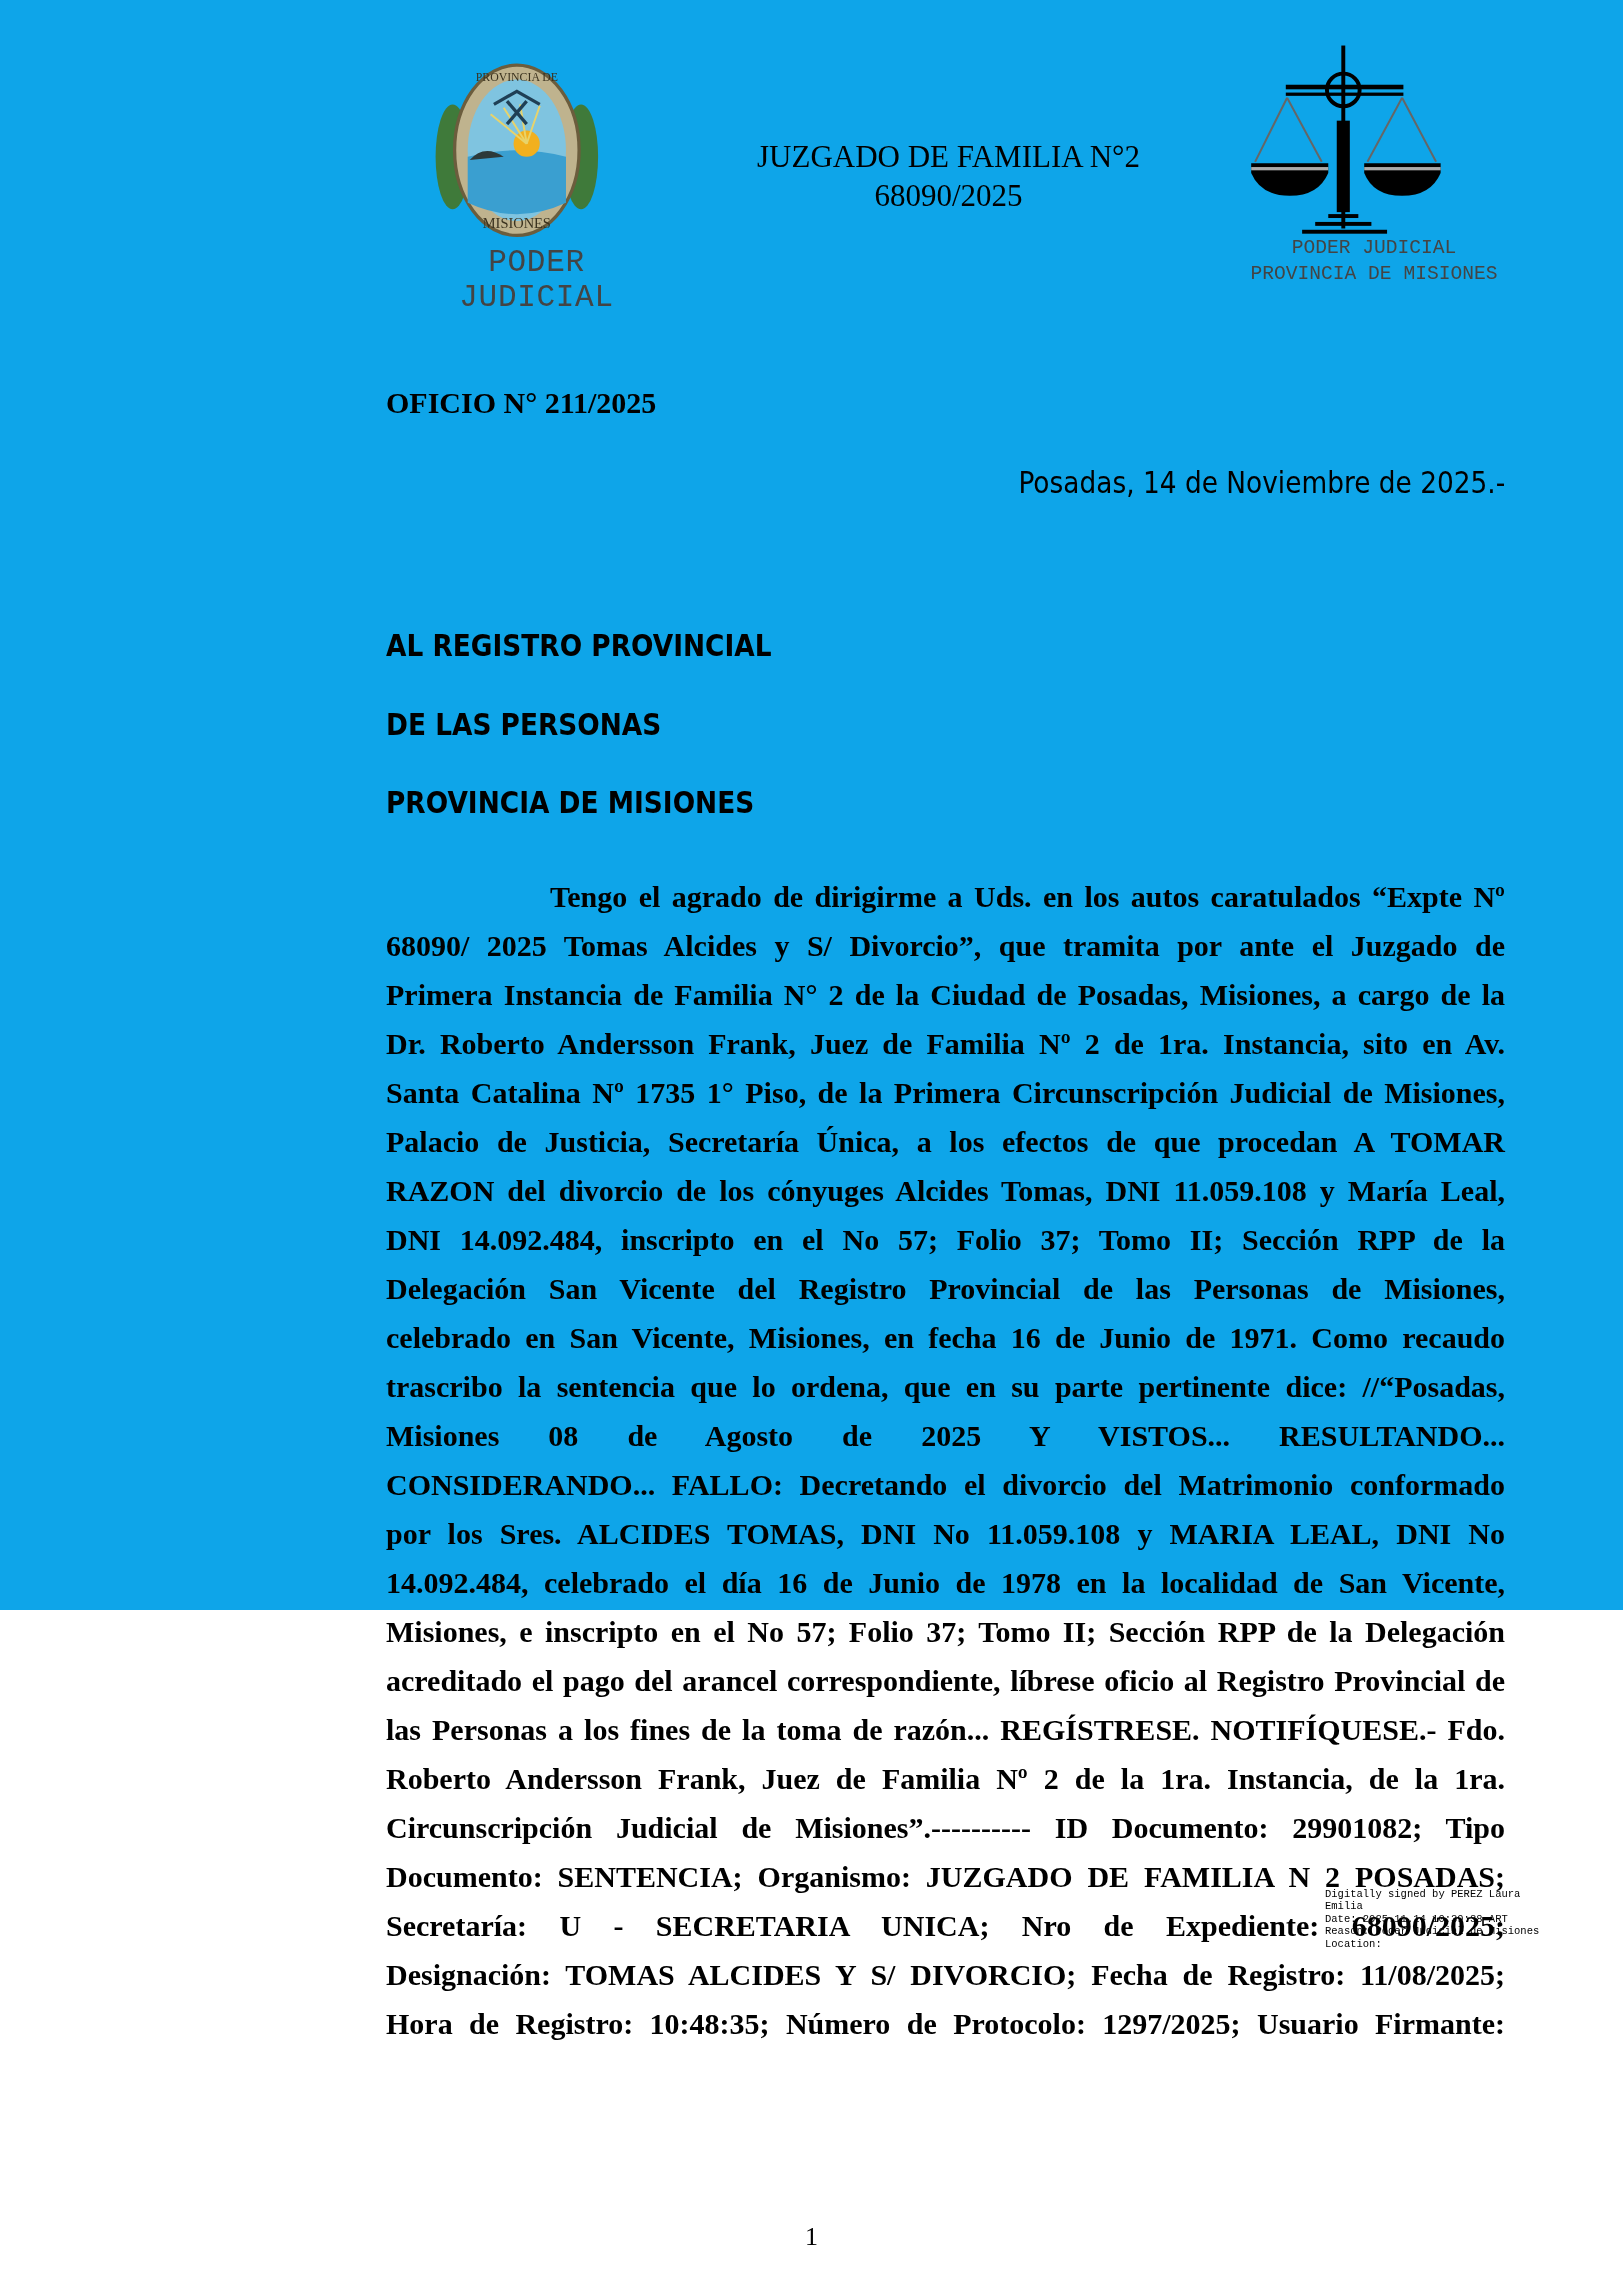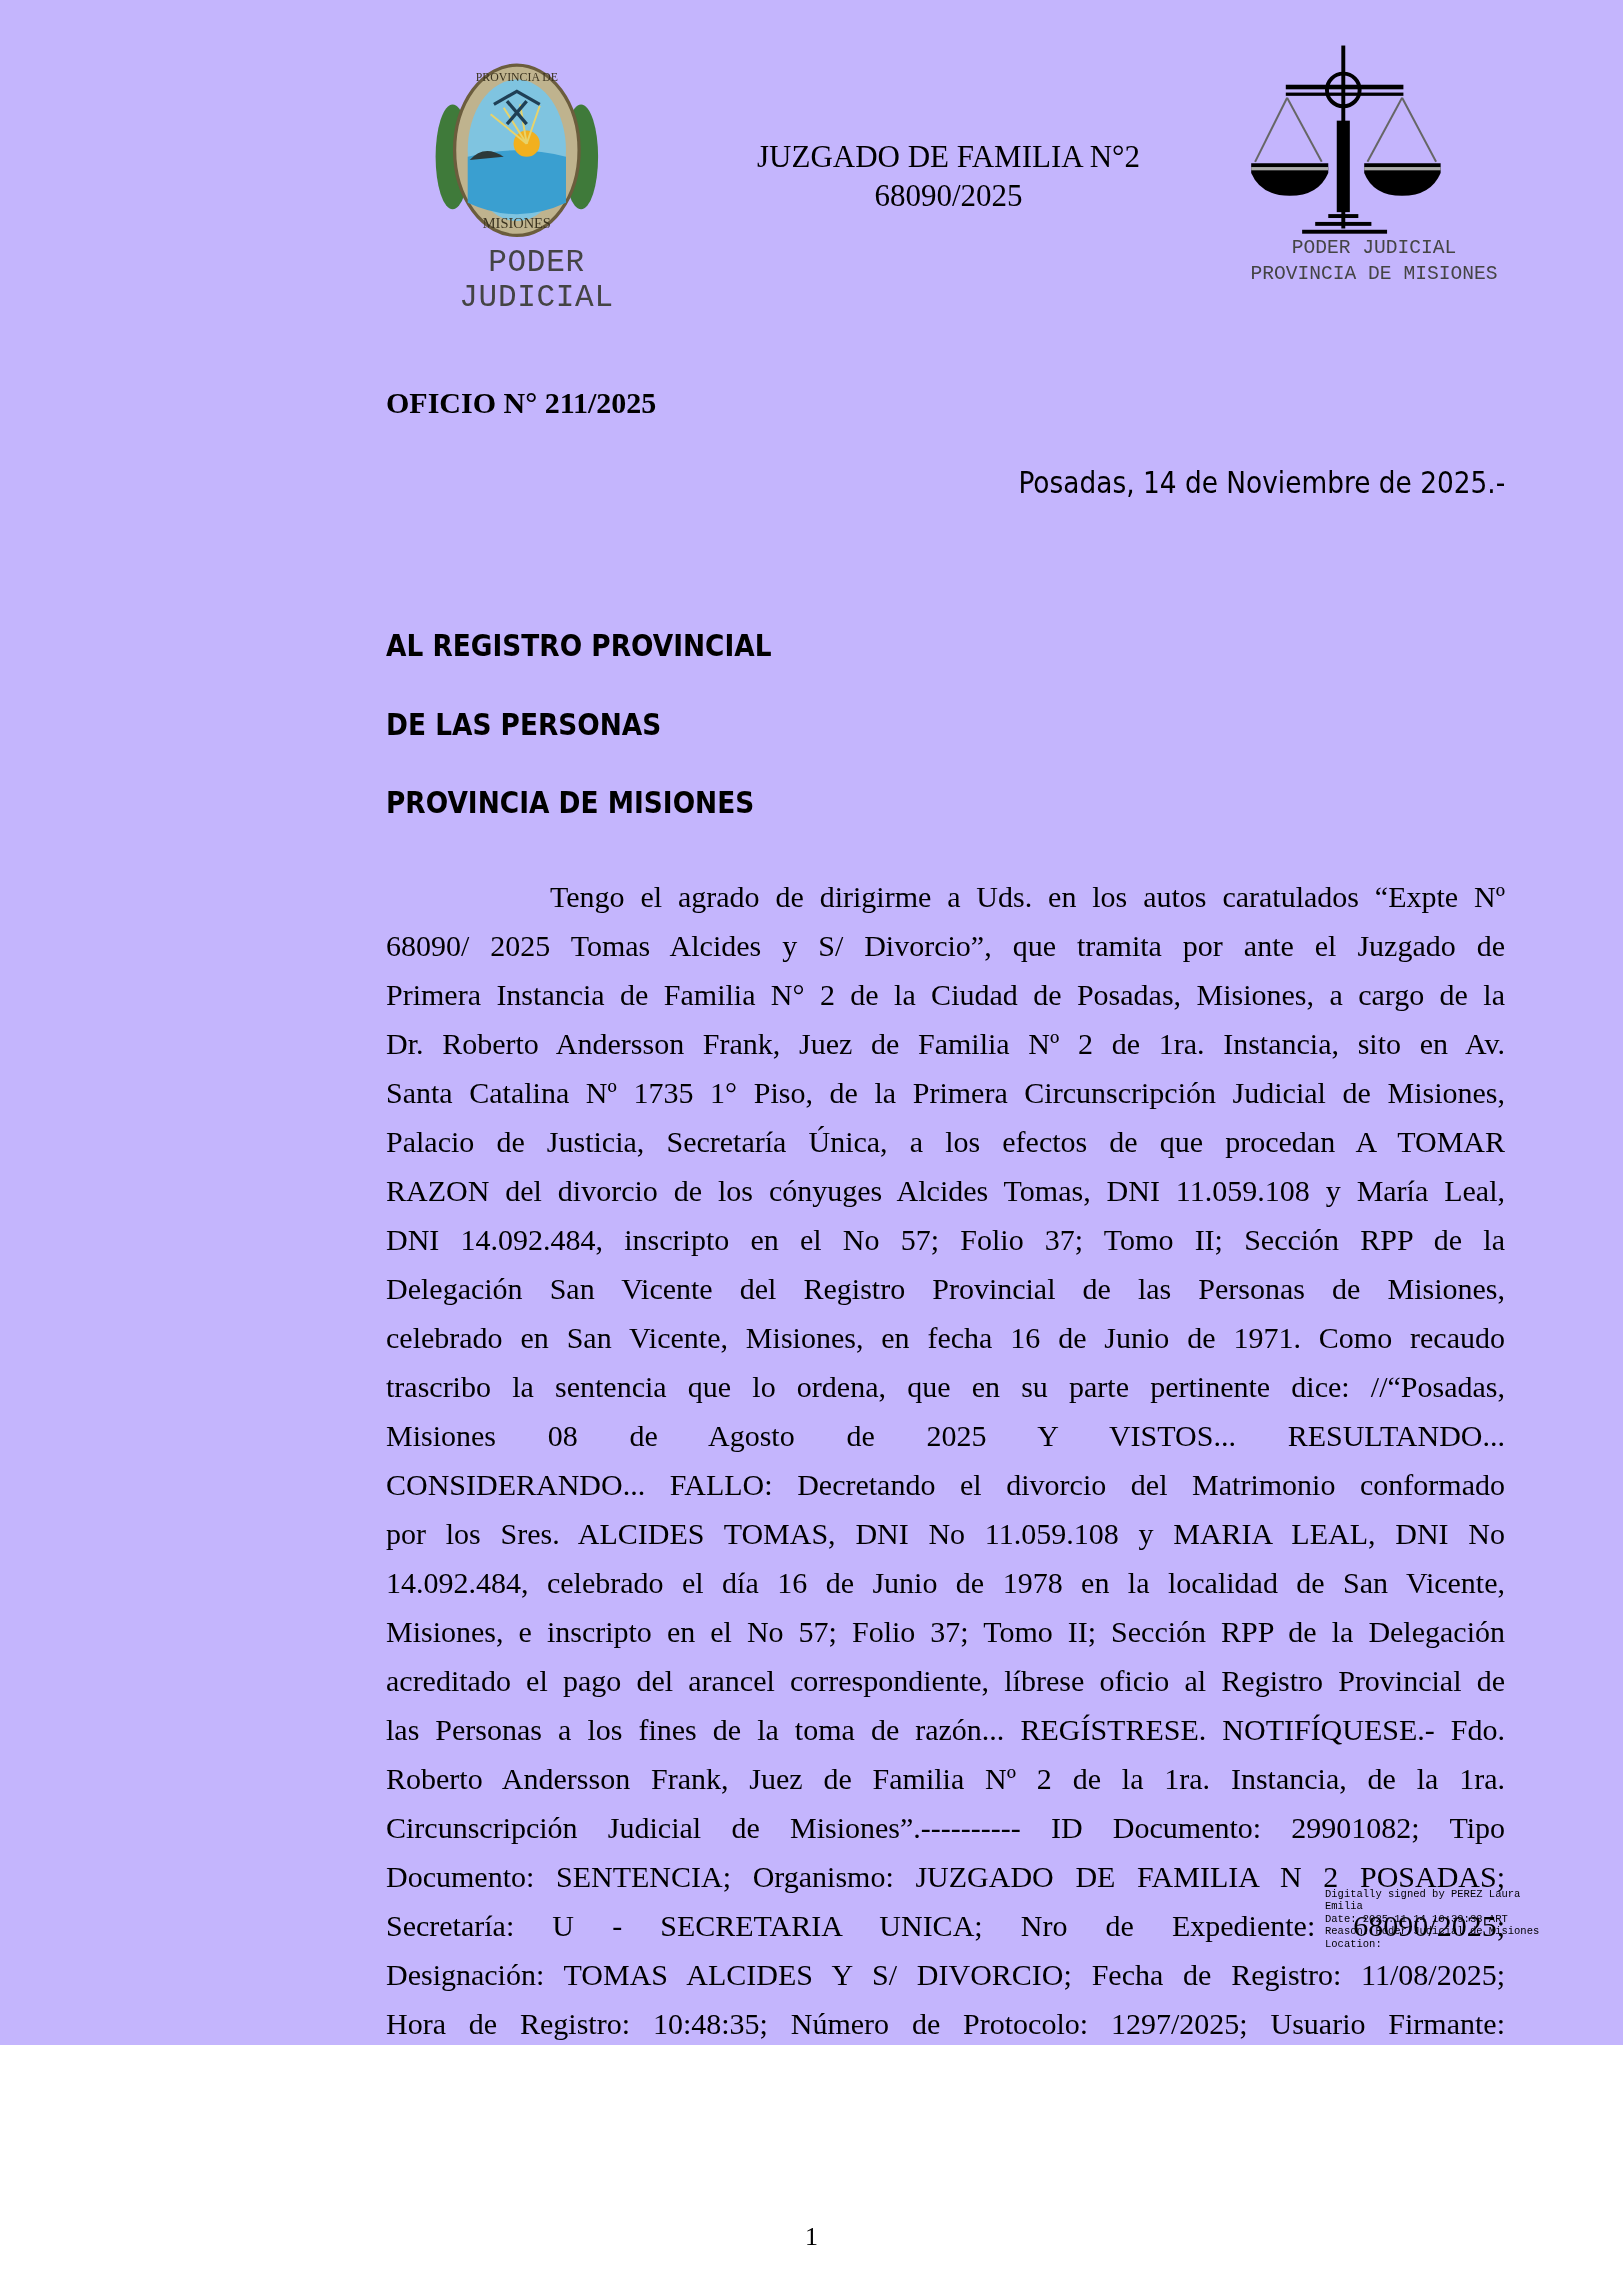--- a/index.html
+++ b/index.html
@@ -1,33 +1,33 @@
 <!DOCTYPE html>
 <html style="font-size:10.5px"><head>
 <meta charset="utf-8">
 <style>
   html, body { margin: 0; padding: 0; background: #ffffff; }
   body { width: 1623px; height: 2295px; position: relative; overflow: hidden; color: #000; }
-  .page { position: absolute; left: 0; top: 0; width: 1623px; height: 2045px; background: #c4b5fd; }
+  .page { position: absolute; left: 0; top: 0; width: 1623px; height: 1610px; background: #0ea5e9; }
 
   
   .logo-left { position: absolute; left: 412px; top: 52px; width: 249px; height: 236px; }
   .logo-right { position: absolute; left: 1230px; top: 39px; width: 288px; height: 249px; }
   .header-title { position: absolute; left: 654px; top: 137px; width: 589px; text-align: center;
     font-family: "Liberation Serif", serif; font-weight: normal; font-size: 31px; line-height: 39px; }
   .logo-caption { font-family: Liberation Mono, monospace; color: #444; text-align: center; position: absolute; left: 0; width: 100%; }
 
   .oficio { position: absolute; left: 386px; top: 386px; font-family: "Liberation Serif", serif; font-weight: bold; font-size: 30px; }
   .fecha { position: absolute; right: 118px; top: 465px; font-family: "DejaVu Sans", sans-serif; font-size: 30px; transform: scaleX(0.88); transform-origin: right center; }
   .addressee { position: absolute; left: 386px; font-family: "DejaVu Sans", sans-serif; font-weight: bold; font-size: 30px; transform: scaleX(0.88); transform-origin: left center; white-space: nowrap; }
 
   .body-text { position: absolute; left: 386px; top: 872px; width: 1119px; font-family: "Liberation Serif", serif; font-size: 30px; }
   .line { height: 49px; line-height: 49px; text-align: justify; text-align-last: justify; white-space: nowrap; overflow: visible; }
   .line.indent { padding-left: 164px; }
-  .line span { display: block; text-align: justify; text-align-last: justify; white-space: normal; }
+  .line span { display: block; text-align: justify; text-align-last: justify; white-space: normal; font-weight: bold; }
 
   .signature { position: absolute; left: 1325px; top: 1888px; font-family: Liberation Mono, monospace; font-size: 10.5px; line-height: 12.4px; color: #000; white-space: pre; }
   .page-number { position: absolute; left: 0; width: 1623px; top: 2222px; text-align: center; font-family: "Liberation Serif", serif; font-size: 26px; }
 </style>
 </head>
 <body>
 
 <div class="page">
 
   <div class="logo-left">

